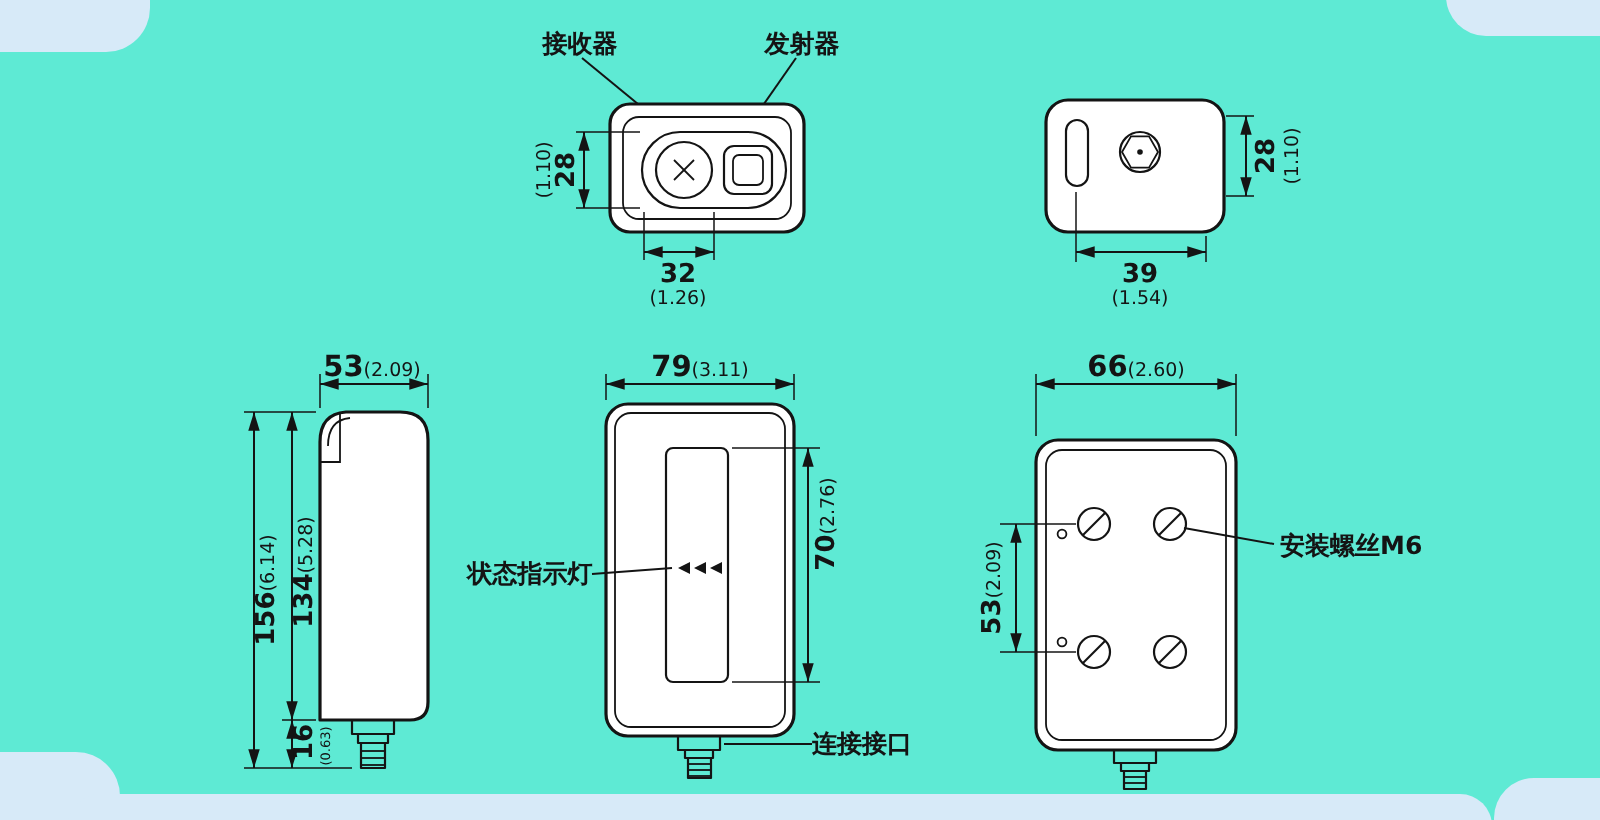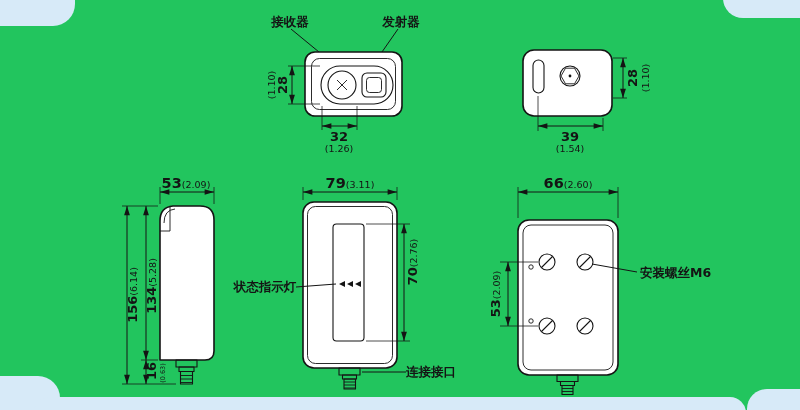--- a/index.html
+++ b/index.html
@@ -1,16 +1,16 @@
 <!DOCTYPE html>
 <html><head>
 <meta charset="utf-8">
 <style>
   html,body{margin:0;padding:0;background:#fff;}
-  .canvas{position:relative;width:800px;height:410px;background:#22c55e;overflow:hidden;
+  .canvas{position:relative;width:800px;height:410px;background:#5eead4;overflow:hidden;
           font-family:"DejaVu Sans",sans-serif;}
   svg{display:block;}
   .o   {fill:#ffffff;stroke:#141414;stroke-width:1.6;stroke-linejoin:round;}
   .t   {fill:none;stroke:#141414;stroke-width:1.1;stroke-linejoin:round;}
   .t2  {fill:none;stroke:#141414;stroke-width:0.9;}
   .d   {fill:none;stroke:#141414;stroke-width:1;}
   .e   {fill:none;stroke:#141414;stroke-width:0.75;}
   .ld  {fill:none;stroke:#141414;stroke-width:1;}
   text {fill:#141414;}
   .zh  {font-size:12.5px;font-weight:700;}

